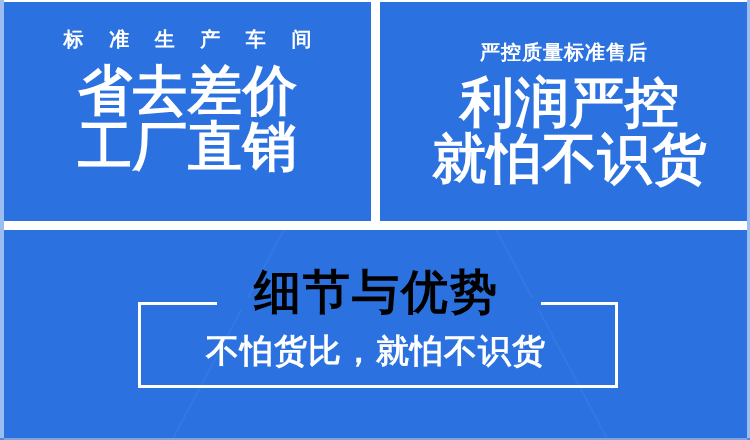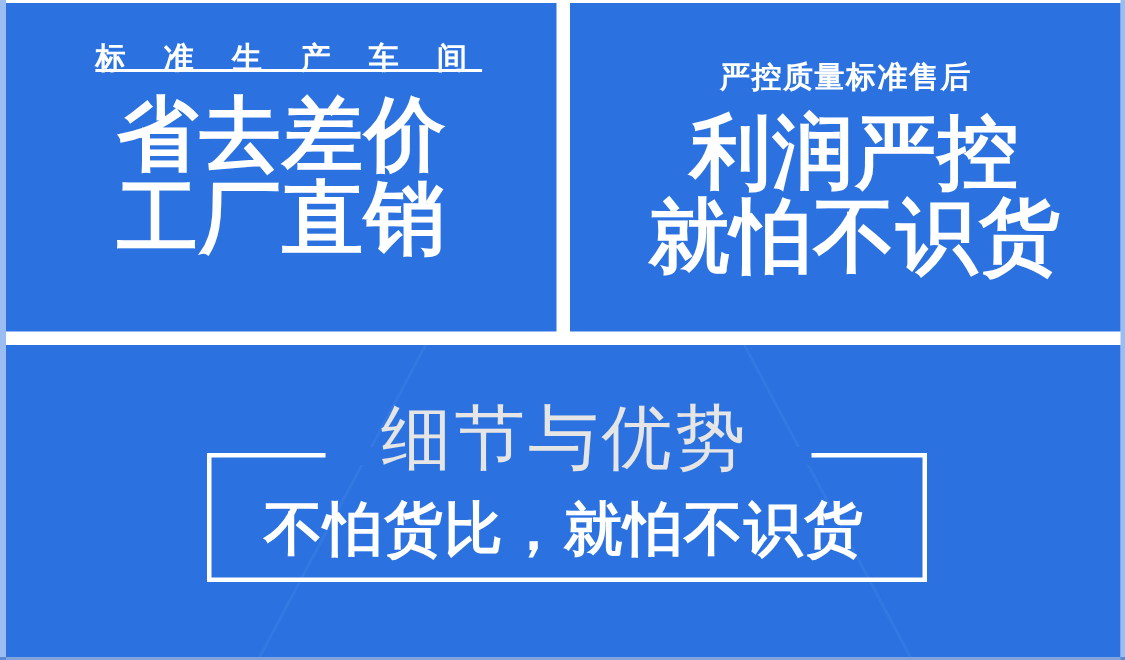--- a/index.html
+++ b/index.html
@@ -90,21 +90,21 @@
     color: #ffffff;
   }
 
   .eyebrow {
     font-size: 20px;
     font-weight: bold;
     line-height: 1;
     color: #ffffff;
     white-space: nowrap;
   }
-  .eyebrow.wide { letter-spacing: 10px; text-indent: 10px; text-decoration: underline; }
+  .eyebrow.wide { letter-spacing: 10px; text-indent: 10px; }
   .eyebrow.tight { letter-spacing: 1px; text-indent: 1px; }
 
   .headline {
     font-size: 54px;
     font-weight: bold;
     line-height: 1.04;
     color: #ffffff;
     white-space: nowrap;
     letter-spacing: 1px;
     text-indent: 1px;
@@ -137,35 +137,35 @@
     background: #2b72e0;
   }
 
   #details-title {
     position: absolute;
     left: 0;
     right: 0;
     top: 38px;
     text-align: center;
     font-size: 47px;
-    font-weight: normal;
+    font-weight: bold;
     line-height: 1;
-    color: #e5e5e5;
+    color: #000000;
     letter-spacing: 2px;
     text-indent: 2px;
     white-space: nowrap;
   }
 
   #details-subtitle {
     position: absolute;
     left: 0;
     right: 0;
     top: 104px;
     text-align: center;
-    font-size: 39px;
+    font-size: 33px;
     font-weight: bold;
     line-height: 1;
     color: #ffffff;
     letter-spacing: 1px;
     text-indent: 1px;
     white-space: nowrap;
   }
 
   
   .streak {

